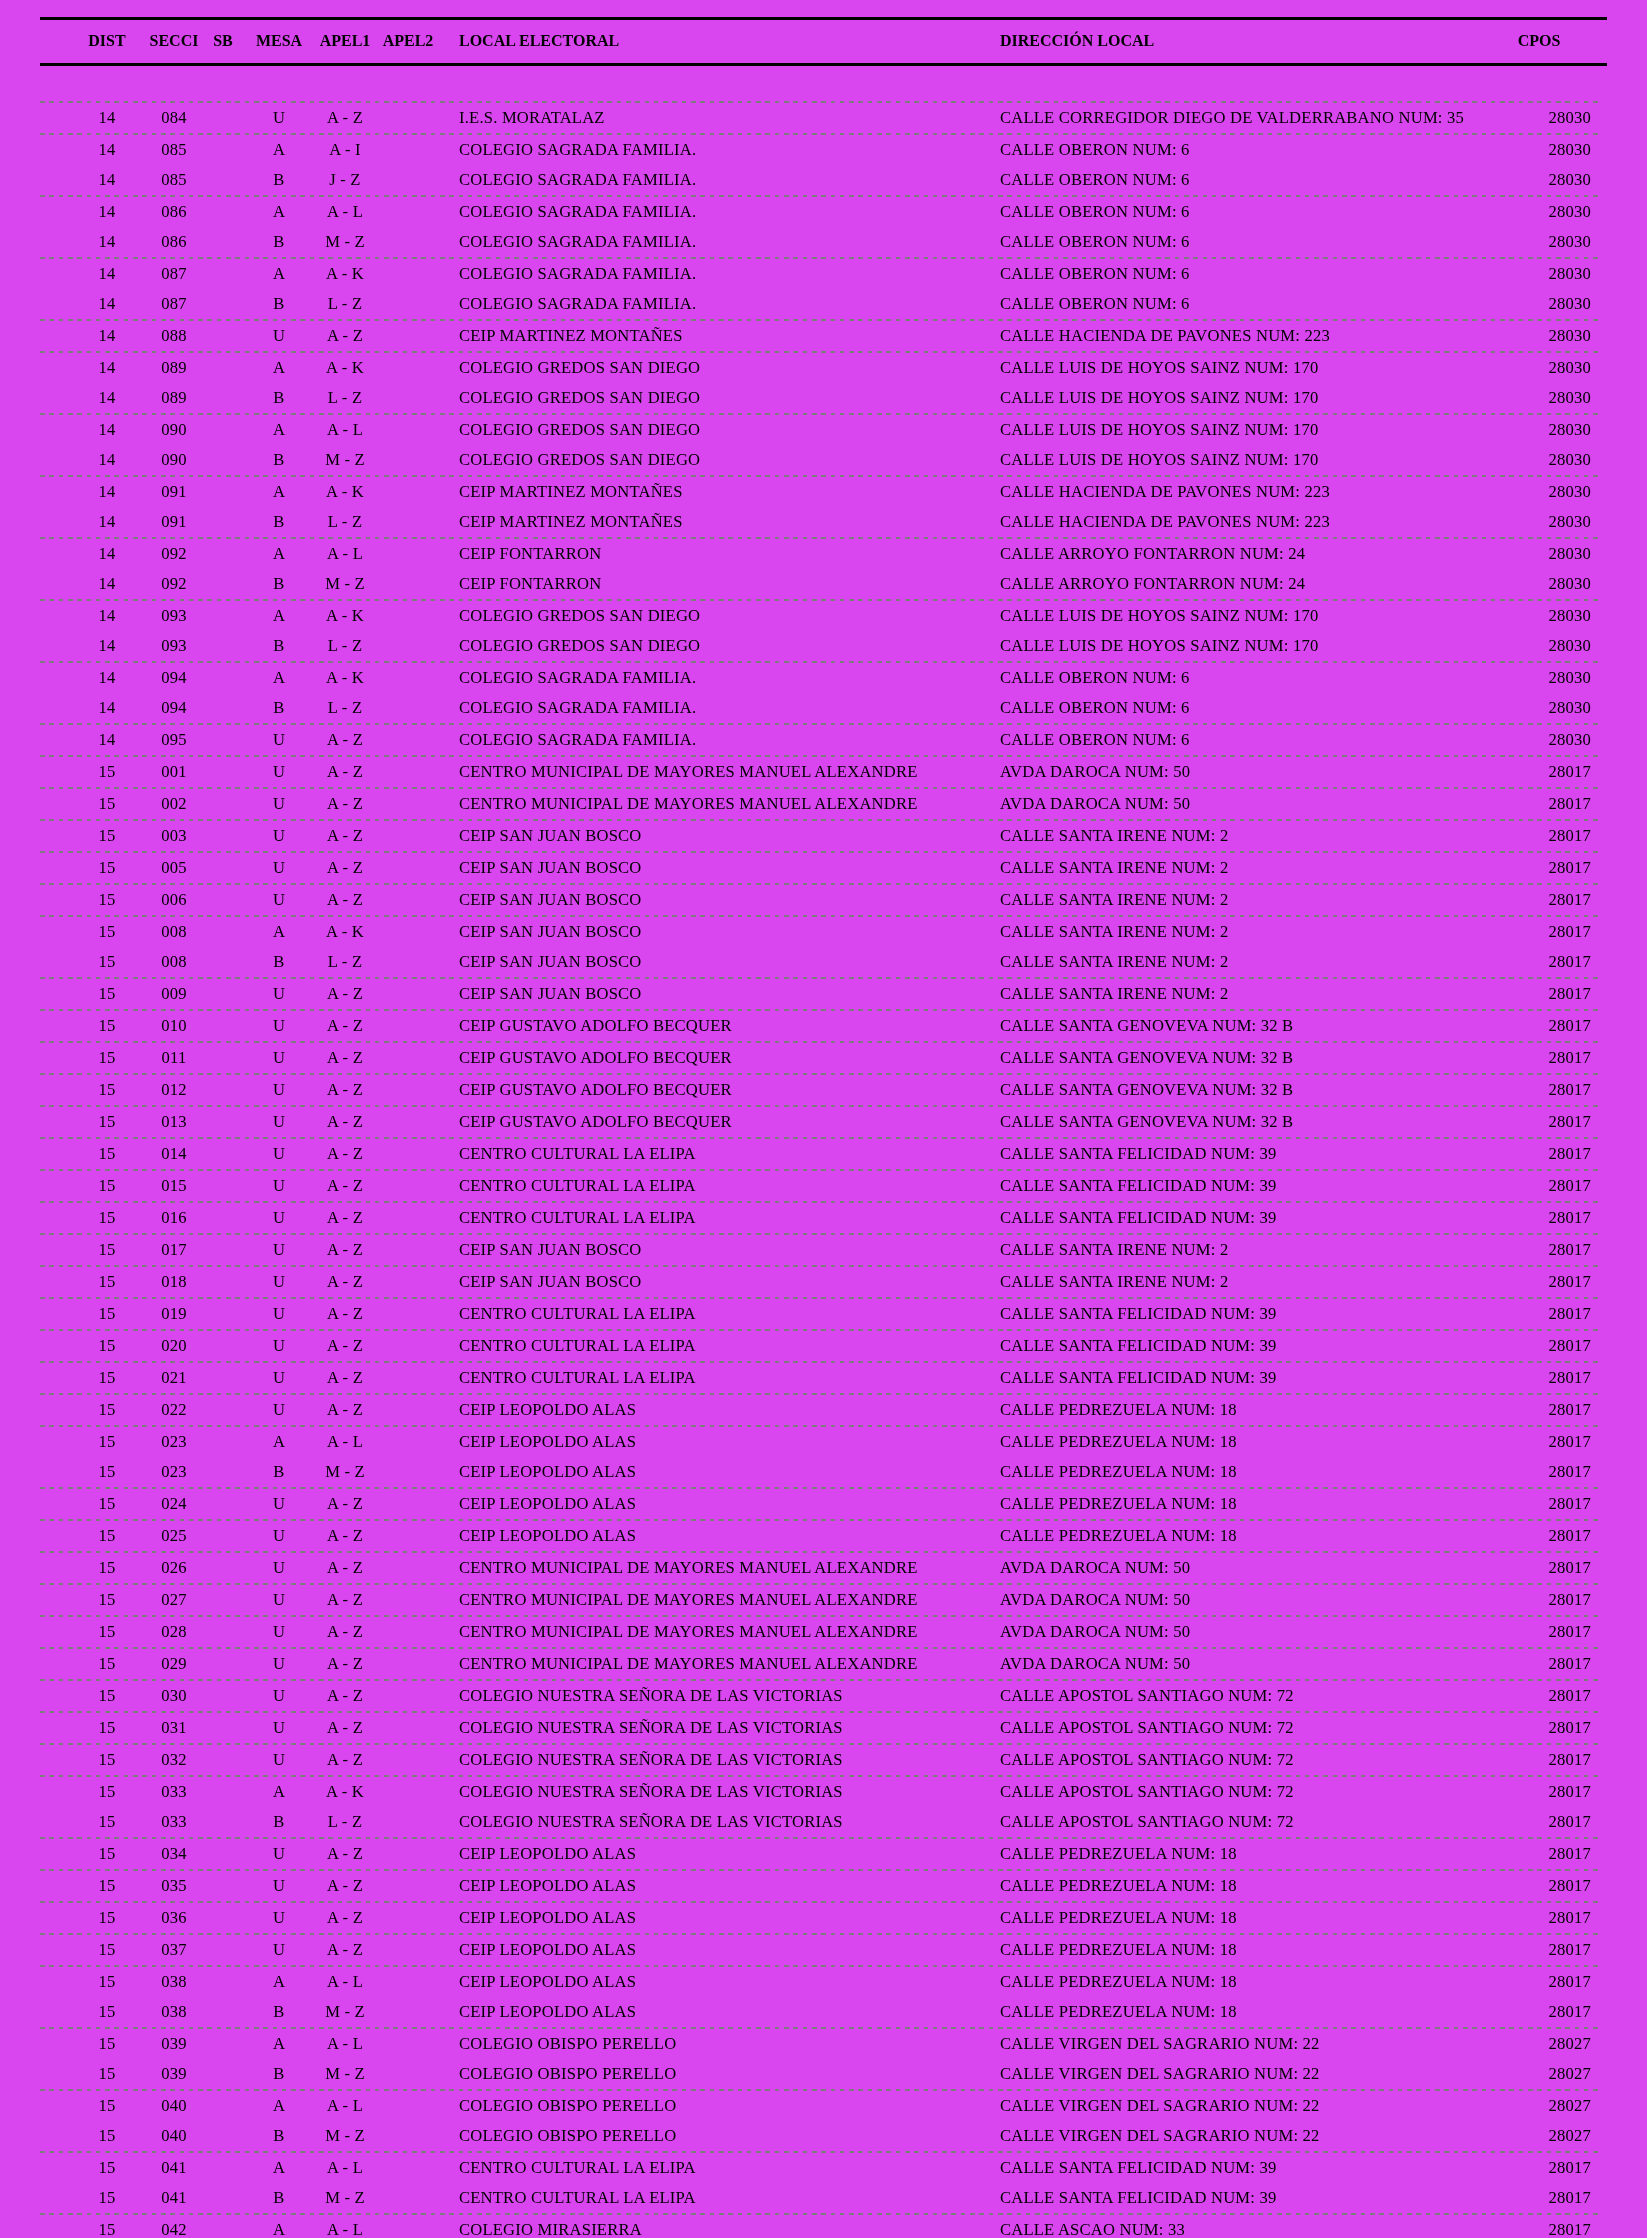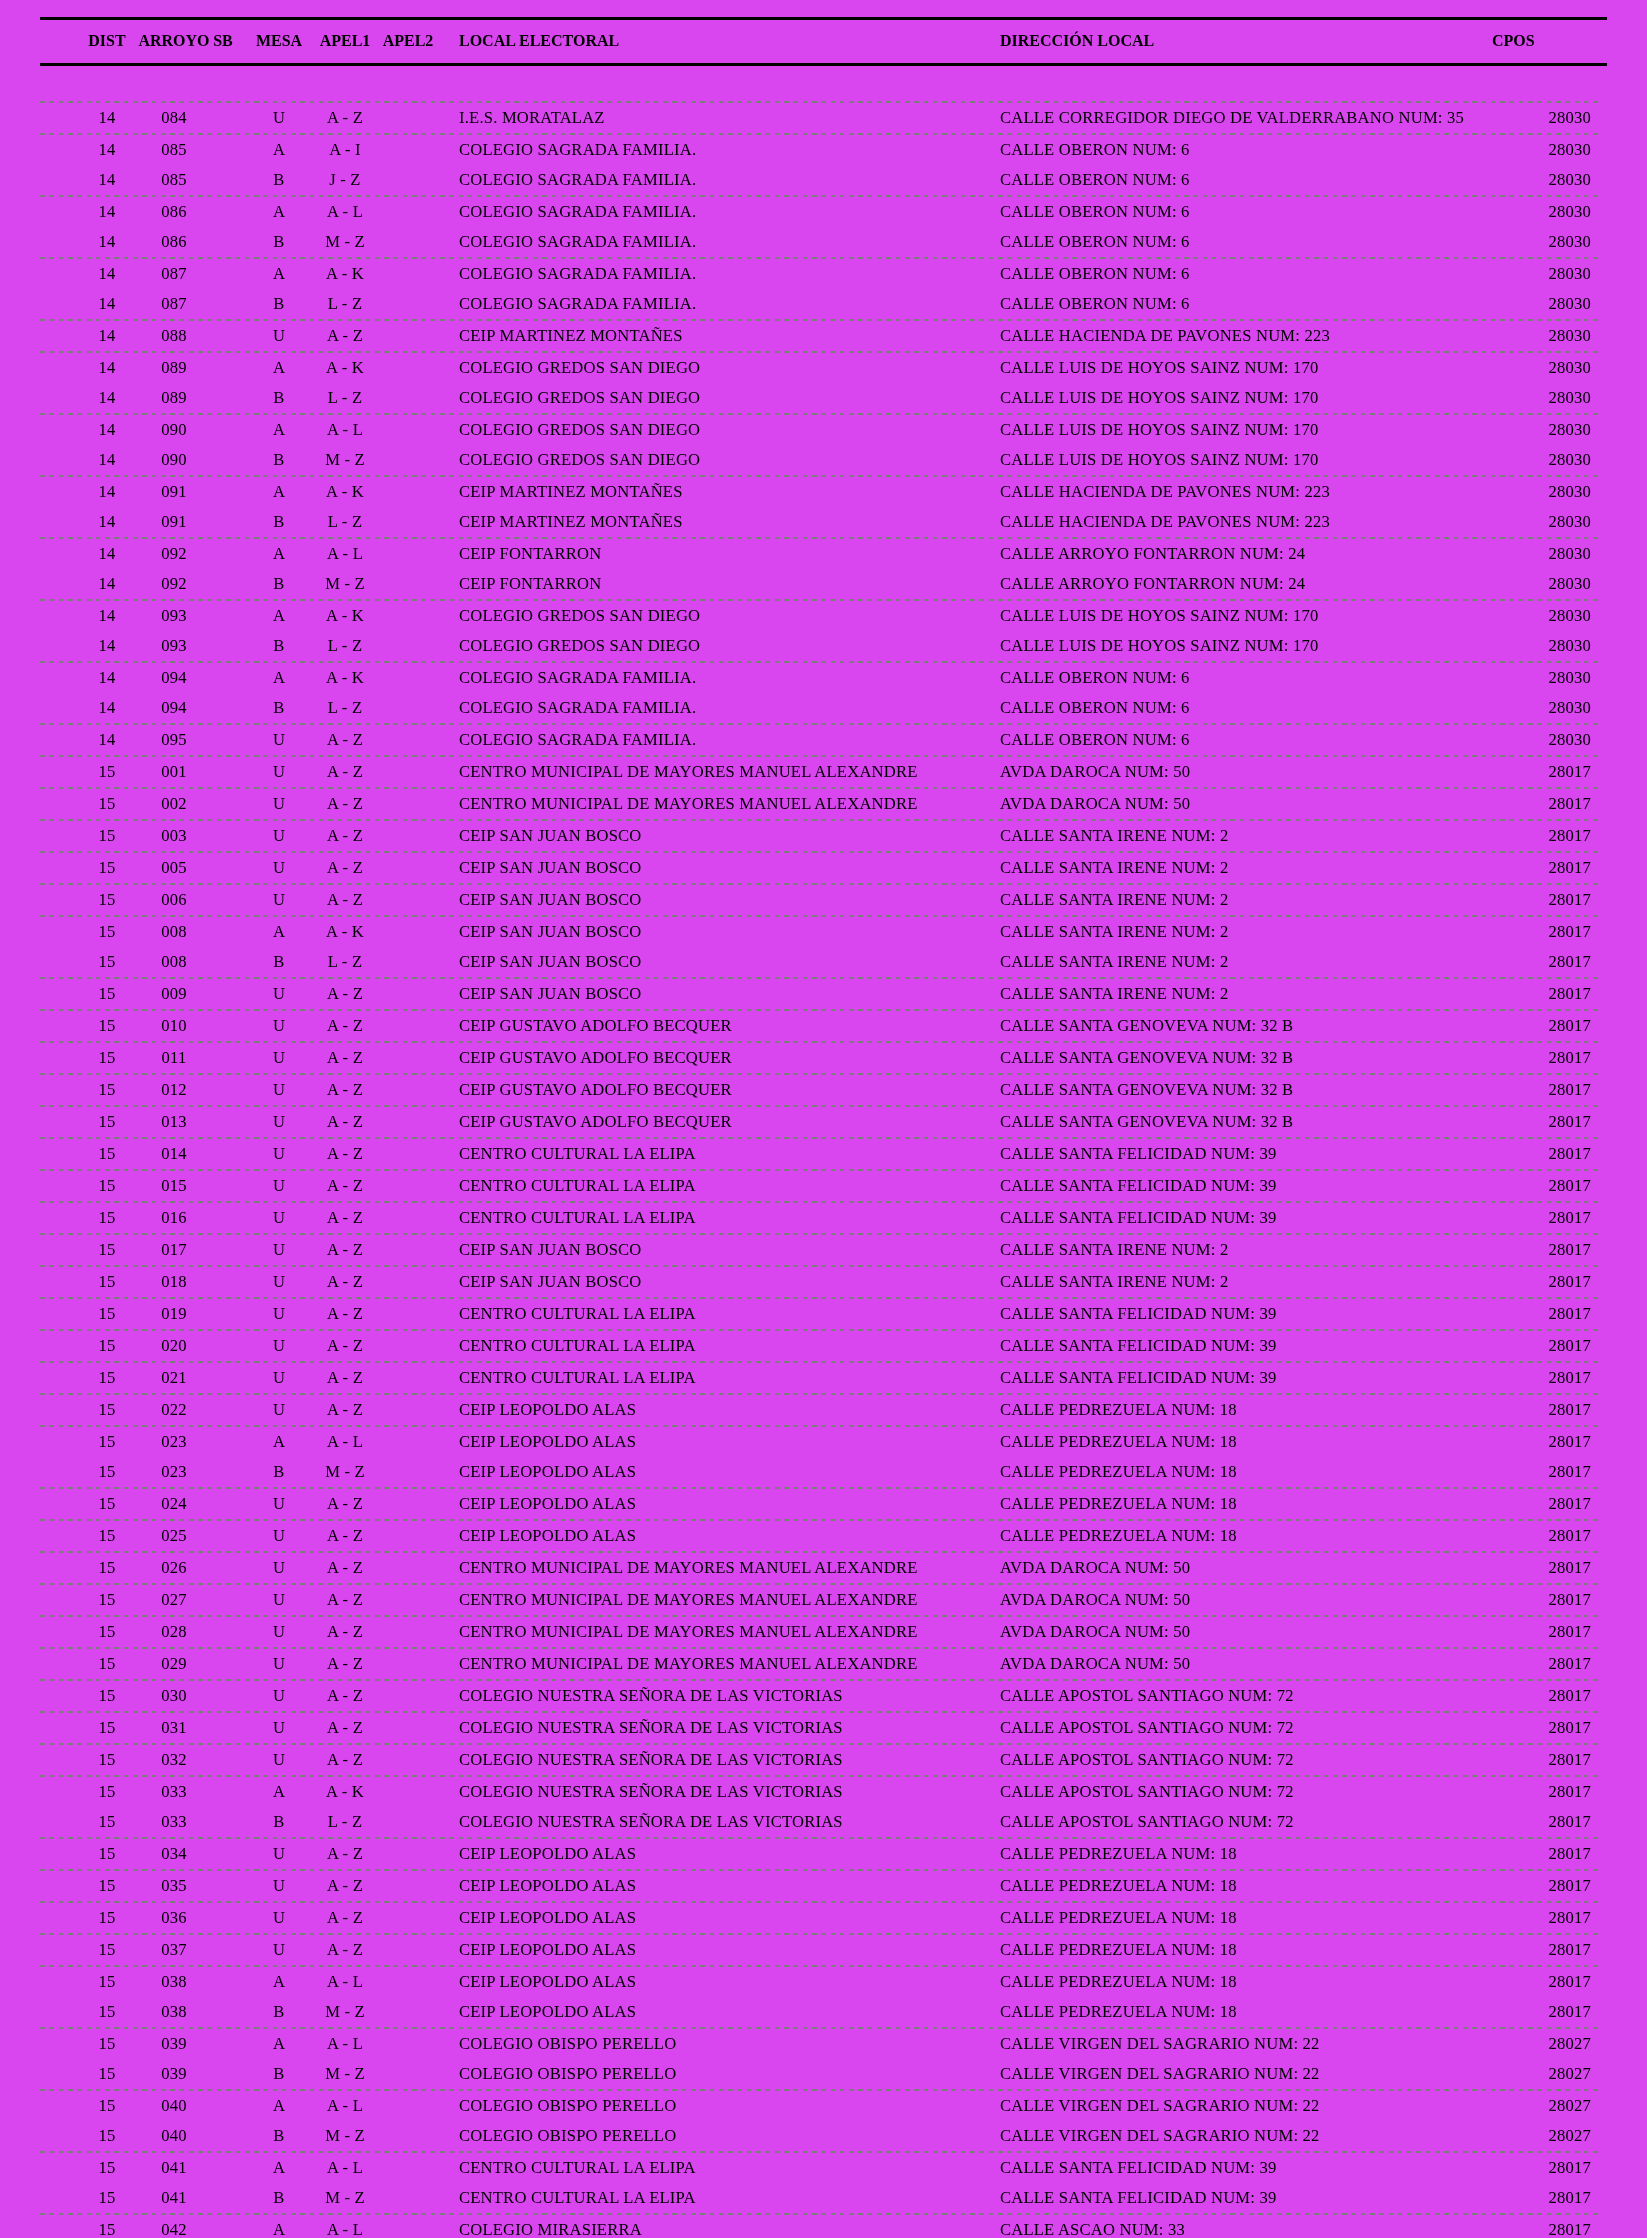--- a/index.html
+++ b/index.html
@@ -29,32 +29,32 @@
         font-size:16.6px;letter-spacing:0.2px;}
   .c-dist {left:67px;width:80px;text-align:center;}
   .c-secci{left:134px;width:80px;text-align:center;}
   .c-sb   {left:183px;width:80px;text-align:center;}
   .c-mesa {left:239px;width:80px;text-align:center;}
   .c-apel1{left:305px;width:80px;text-align:center;}
   .c-apel2{left:368px;width:80px;text-align:center;}
   .c-local{left:459px;}
   .c-dir  {left:1000px;}
   .c-cpos {left:1492px;width:99px;text-align:right;}
-  .h-cpos {left:1492px;width:94px;text-align:left;}
+  .h-cpos {left:1492px;width:94px;text-align:center;}
 </style>
 </head>
 <body>
 
 <div class="page">
 
   <div class="rule rule-top"></div>
 
   <div class="thead">
     <span class="hcell c-dist">DIST</span>
-    <span class="hcell c-secci">ARROYO</span>
+    <span class="hcell c-secci">SECCI</span>
     <span class="hcell c-sb">SB</span>
     <span class="hcell c-mesa">MESA</span>
     <span class="hcell c-apel1">APEL1</span>
     <span class="hcell c-apel2">APEL2</span>
     <span class="hcell c-local">LOCAL ELECTORAL</span>
     <span class="hcell c-dir">DIRECCIÓN LOCAL</span>
     <span class="hcell h-cpos">CPOS</span>
   </div>
 
   <div class="rule rule-mid"></div>

